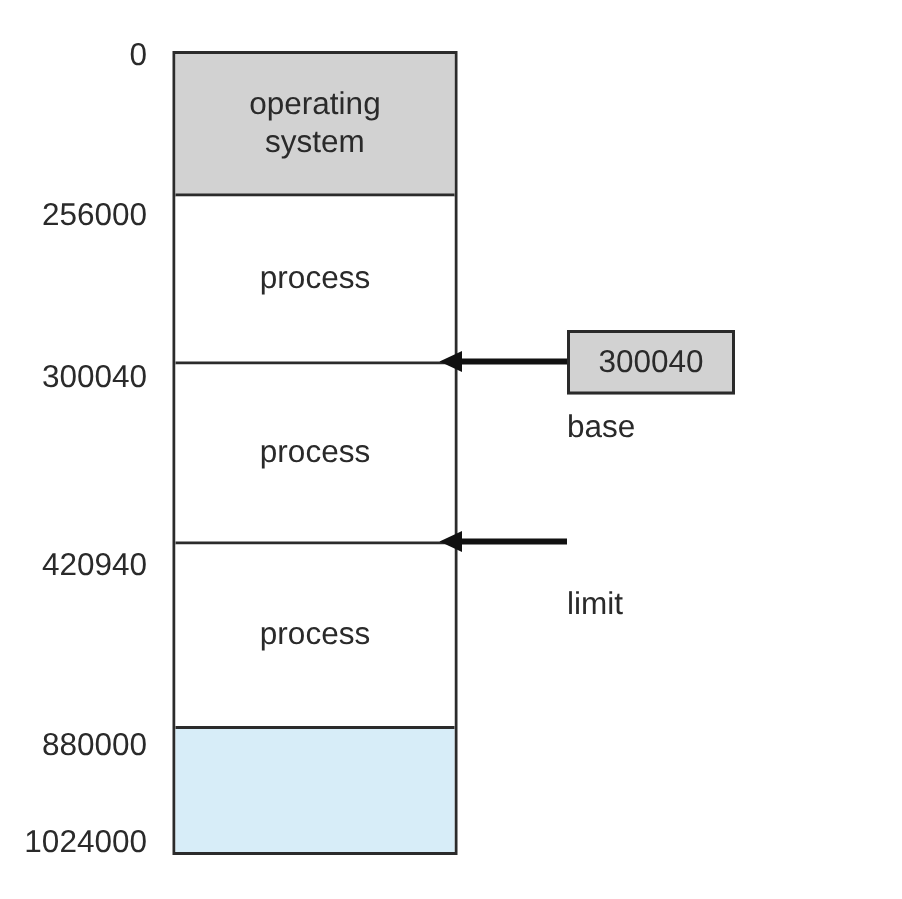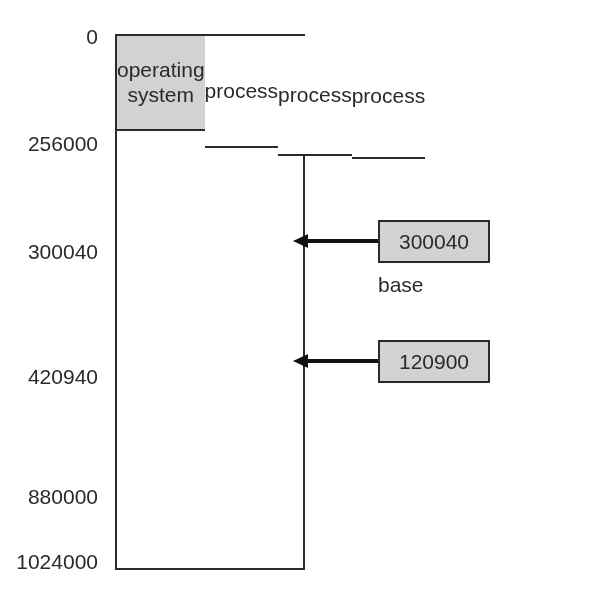--- a/index.html
+++ b/index.html
@@ -21,21 +21,21 @@
   .memory-column {
     position: absolute;
     left: 115px;
     top: 34px;
     width: 190px;
     height: 536px;
     box-sizing: border-box;
     border: 2px solid #2b2b2b;
     background: #ffffff;
     display: flex;
-    flex-direction: row;
+    flex-direction: column;
   }
   .mem-section {
     box-sizing: border-box;
     display: flex;
     align-items: center;
     justify-content: center;
     text-align: center;
     font-size: 21px;
     line-height: 1.18;
   }
@@ -155,17 +155,15 @@
   <div class="arrow arrow-limit">
     <span class="arrow-head"></span>
     <span class="arrow-shaft"></span>
   </div>
 
   <div class="register-box base-box">
     <span>300040</span>
   </div>
   <div class="register-caption caption-base">base</div>
 
-  <div class="register-box limit-box">
-    <span>120900</span>
-  </div>
+  <div class="register-caption caption-limit">limit</div>
 
 </div>
 
 </body></html>

